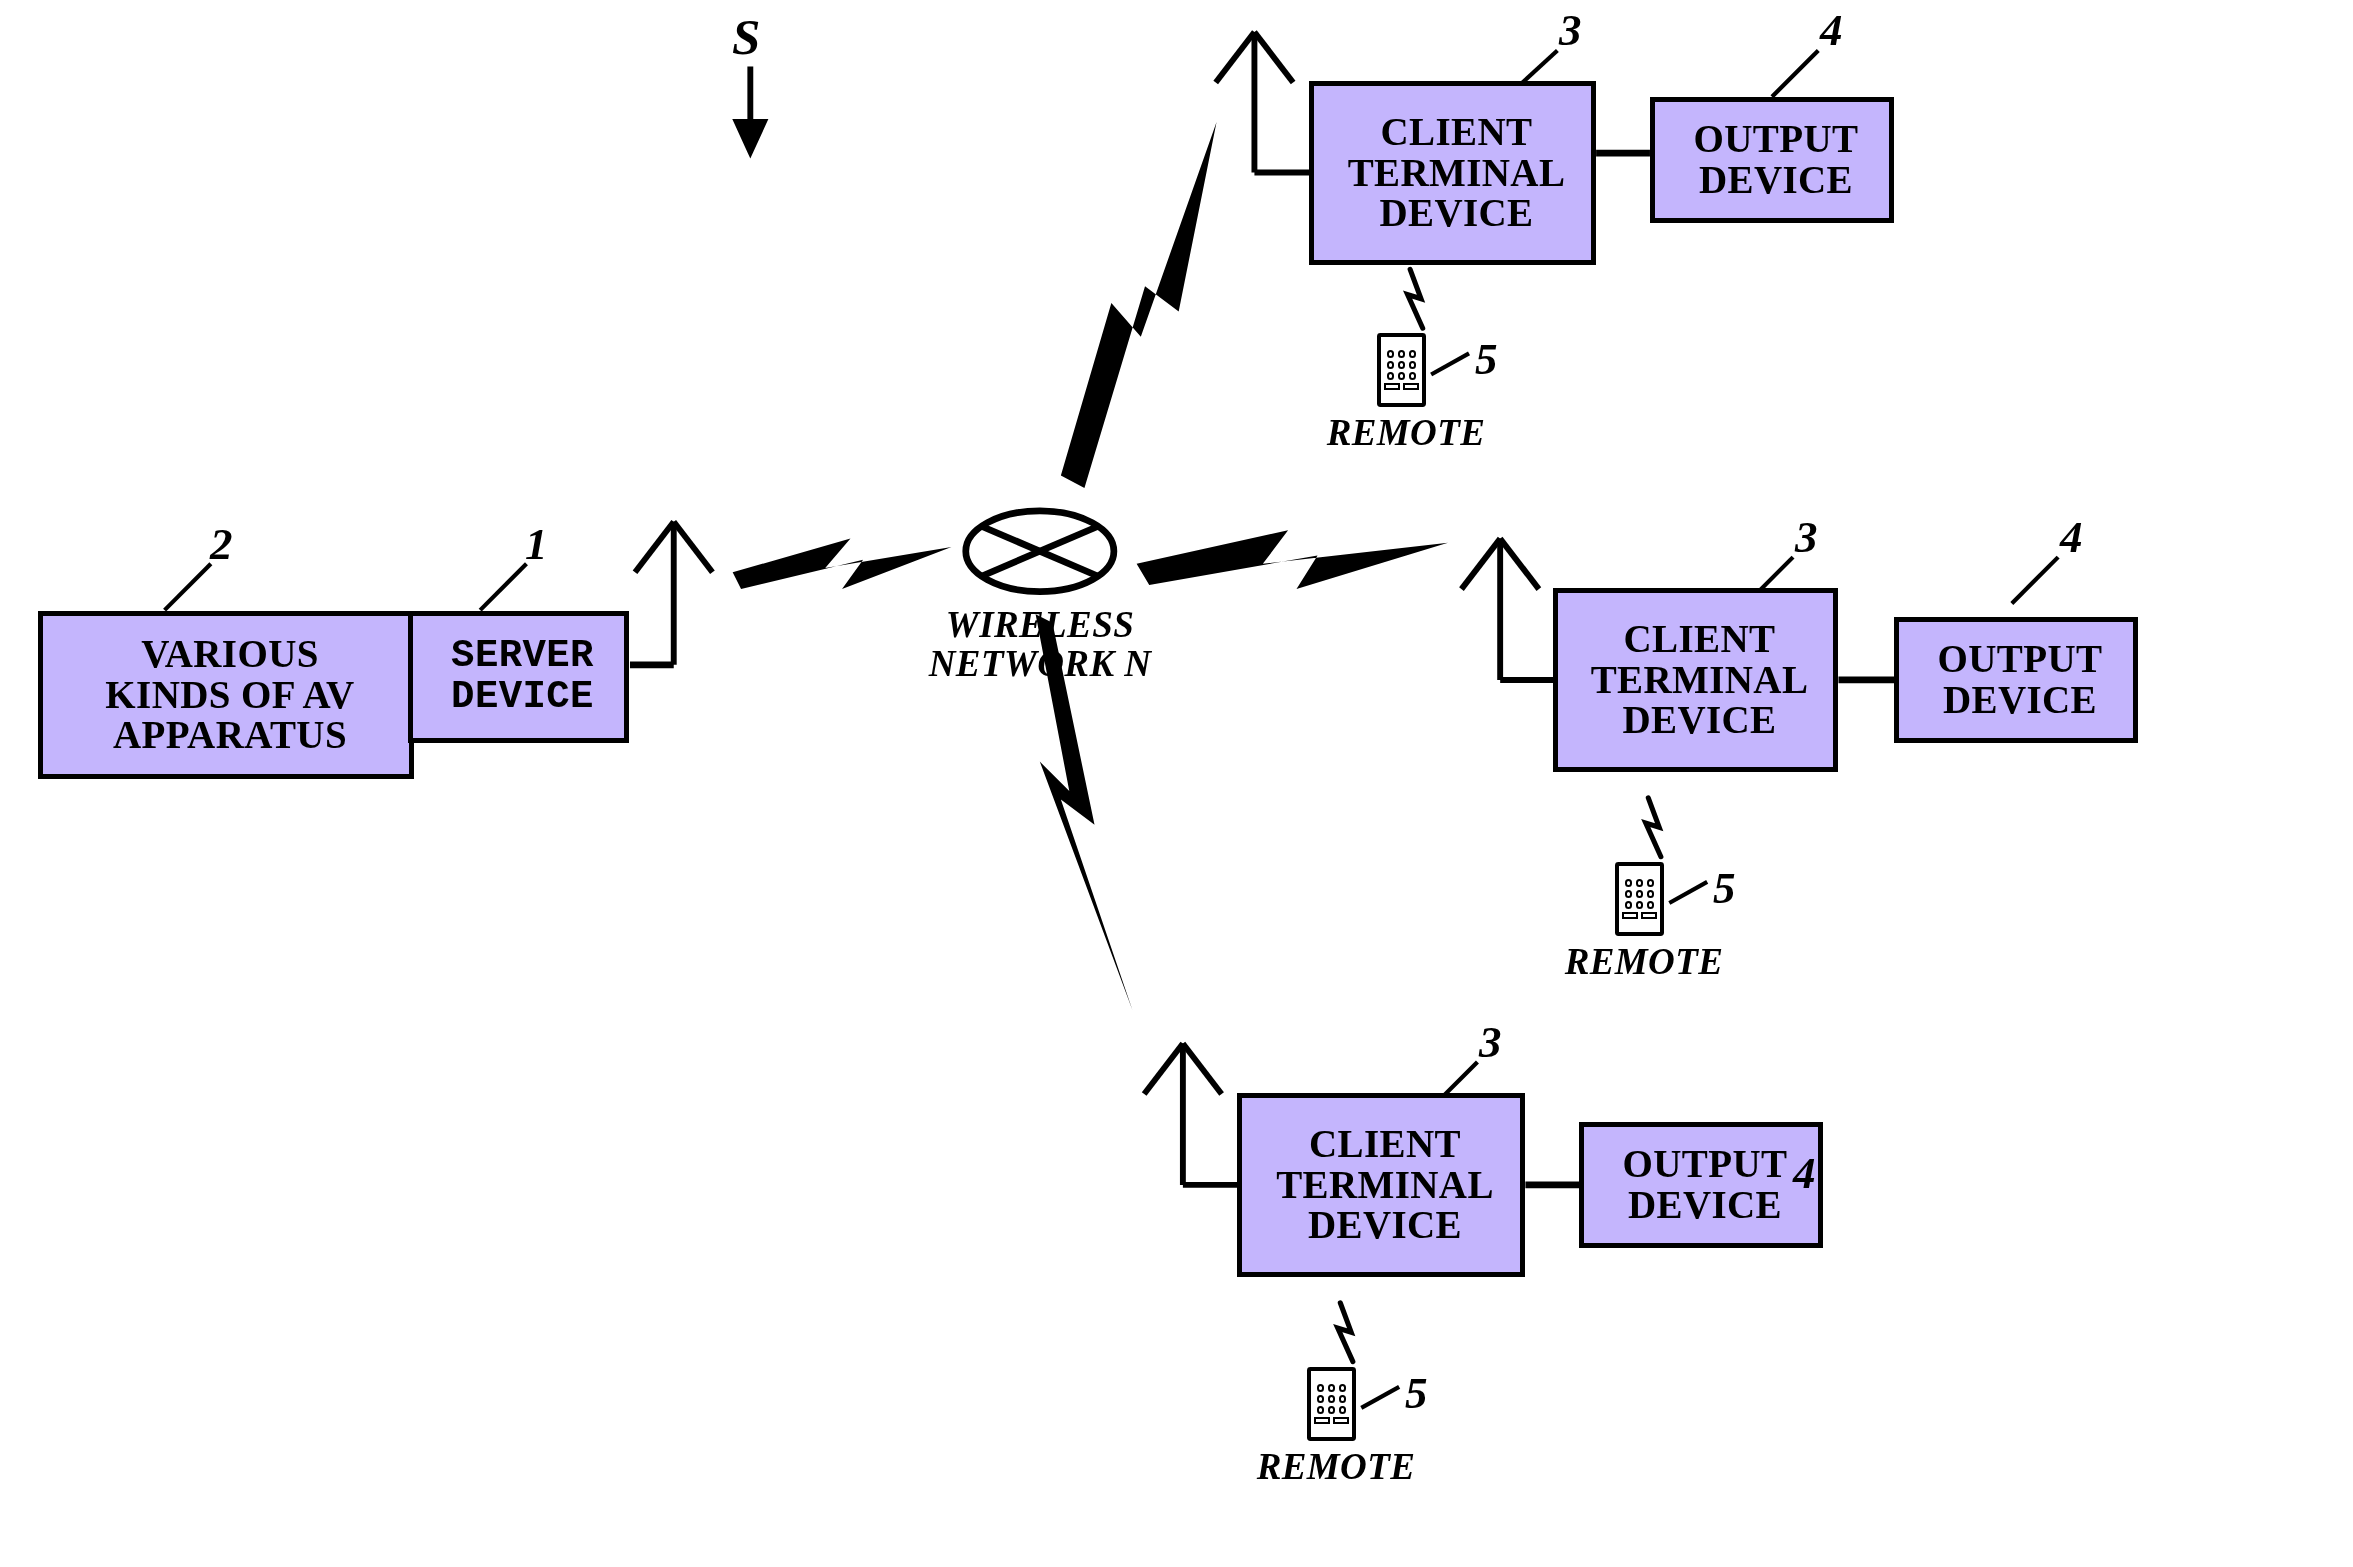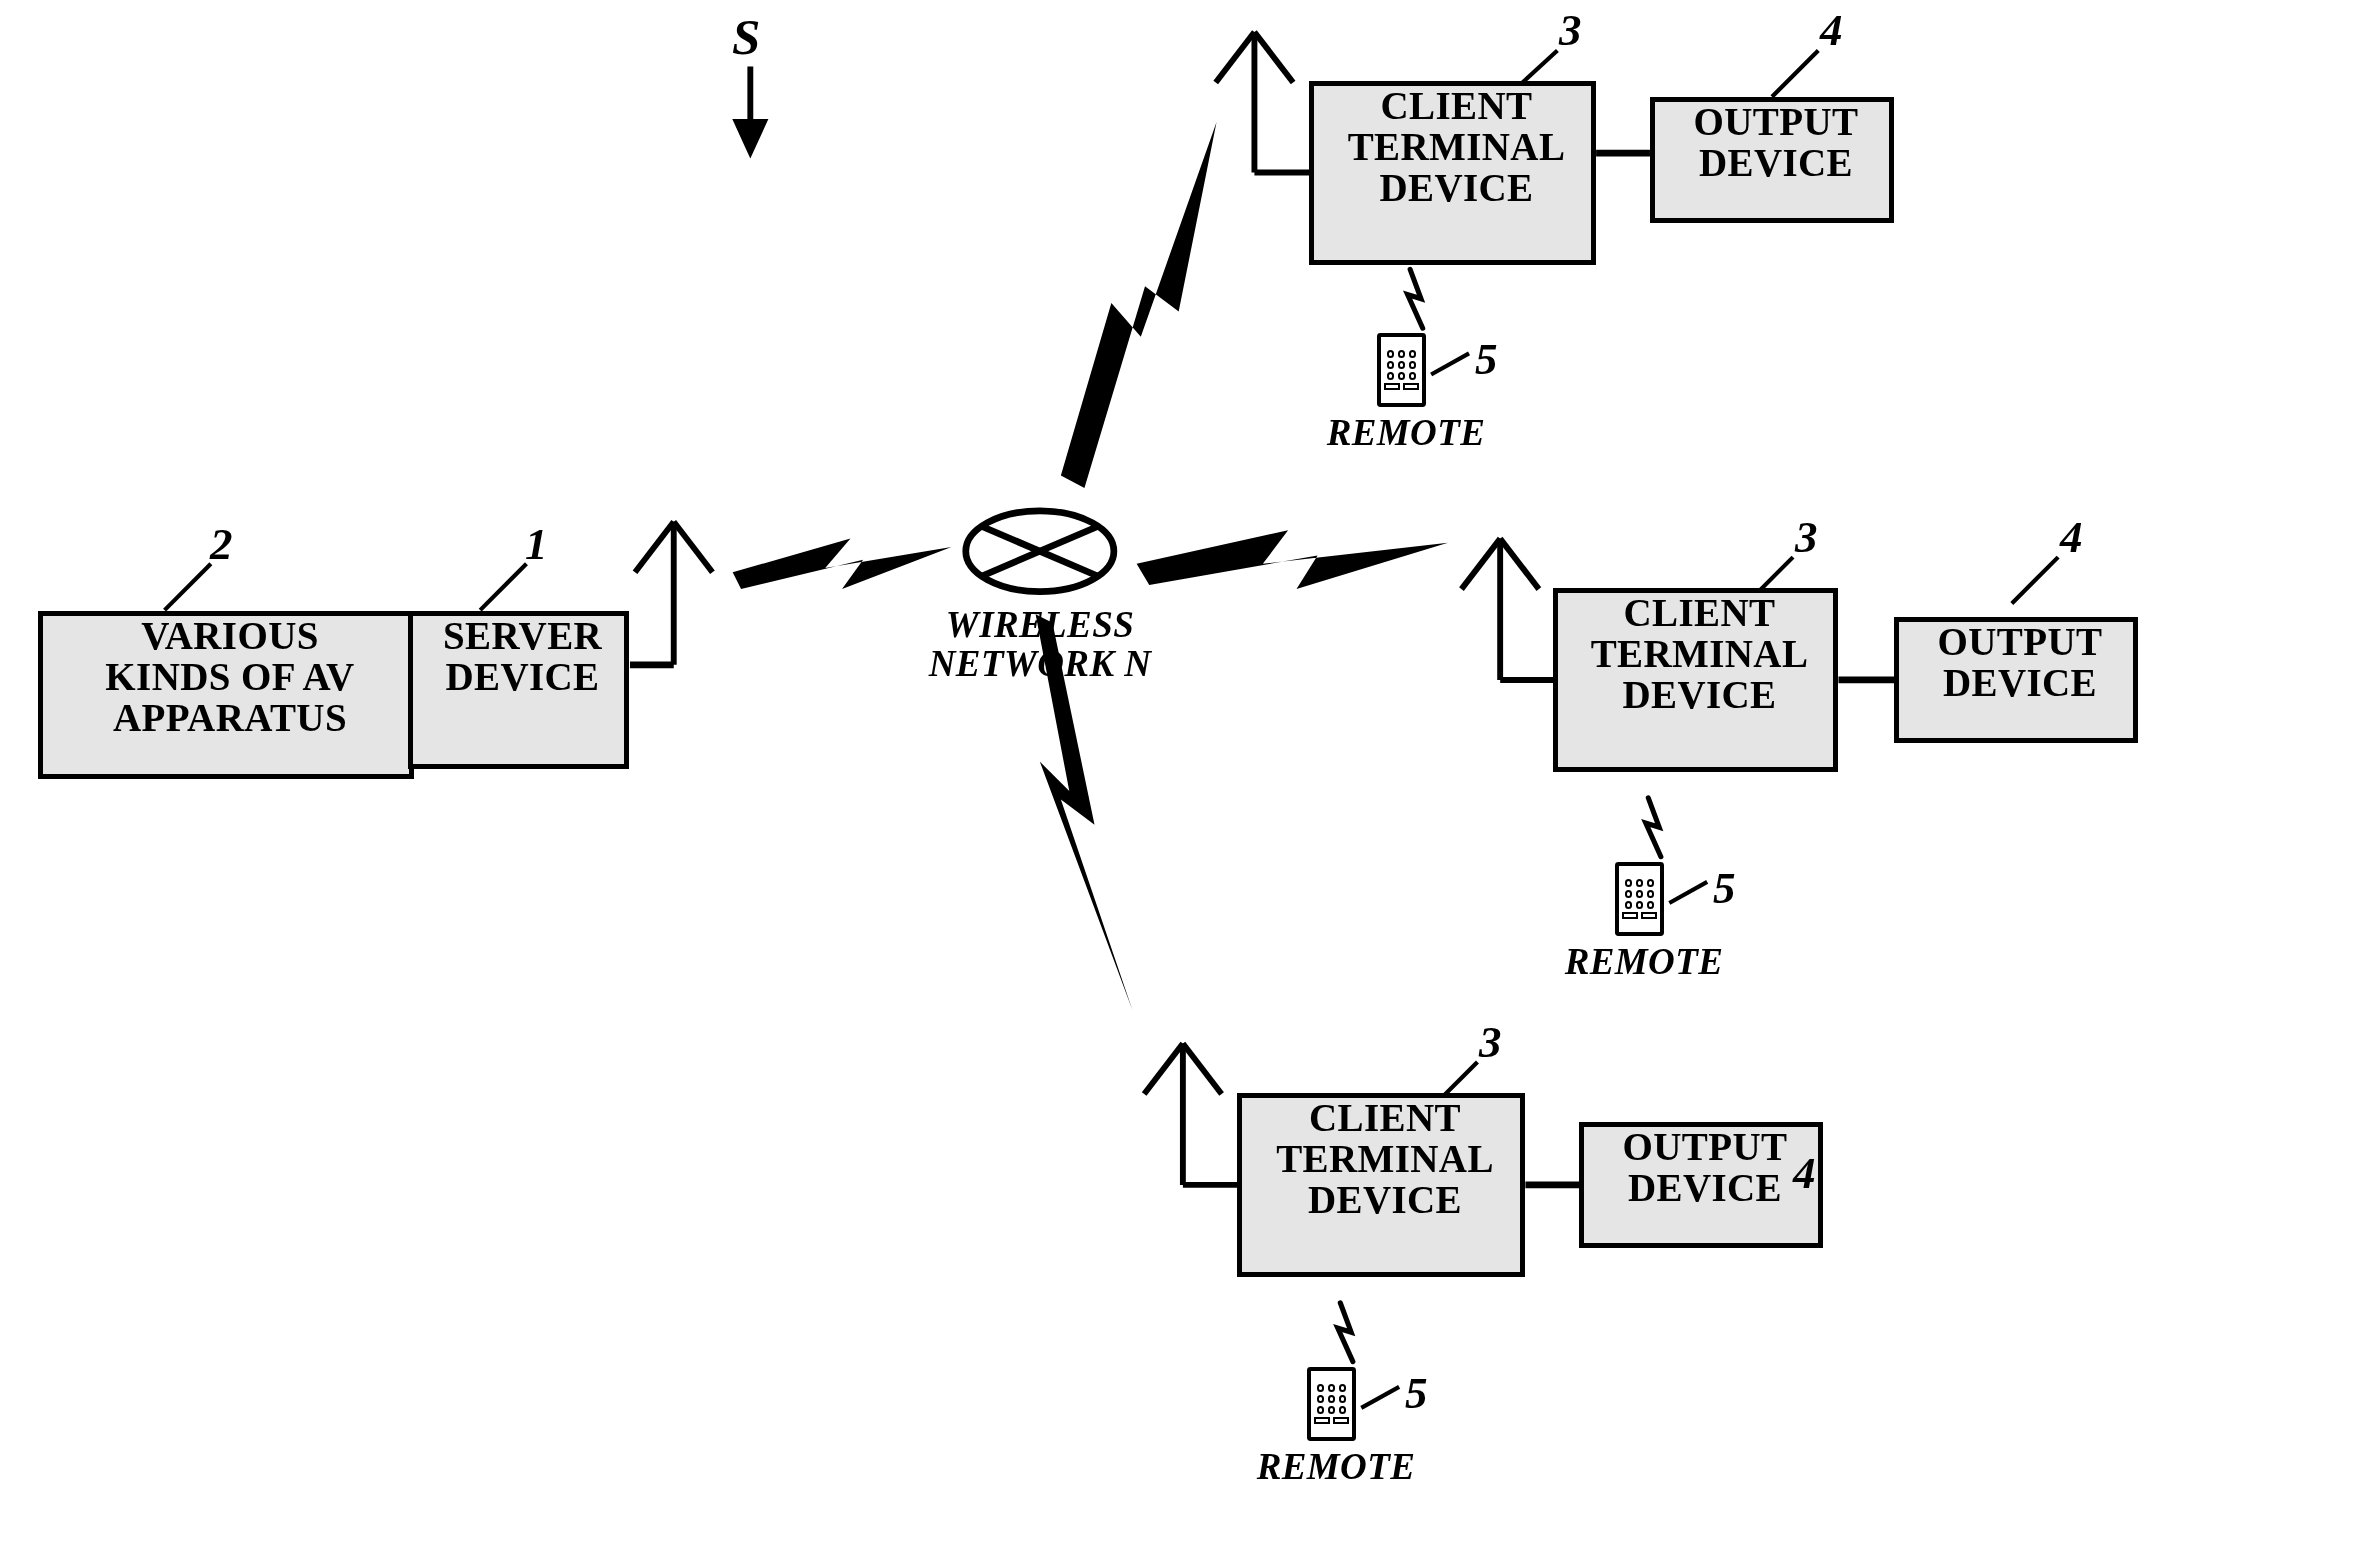--- a/index.html
+++ b/index.html
@@ -12,22 +12,23 @@
     color: #000;
   }
   .stage {
     position: relative;
     width: 2354px;
     height: 1567px;
   }
   .box {
     position: absolute;
     border: 5.9px solid #000;
-    background: #e5e5e5;
+    background: #c4b5fd;
     display: flex;
+    align-items: center;
     justify-content: center;
     text-align: center;
     box-sizing: border-box;
     padding-left: 8px;
   }
   .txt {
     font-weight: 700;
     line-height: 1.05;
     letter-spacing: 0.4px;
     white-space: pre;
@@ -223,21 +224,21 @@
 NETWORK N</span>
   </div>
 
   <div class="box" style="left:38px; top:611px; width:376px; height:168px;">
     <span class="txt f46">VARIOUS
 KINDS OF AV
 APPARATUS</span>
   </div>
   <div class="refnum" style="left:210px; top:518px;">2</div>
 
-  <div class="box" style="left:408px; top:611px; width:221px; height:158px;">
+  <div class="box" style="left:408px; top:611px; width:221px; height:132px;font-family:Liberation Mono, monospace;">
     <span class="txt f46">SERVER
 DEVICE</span>
   </div>
   <div class="refnum" style="left:525px; top:518px;">1</div>
 
   <div class="box" style="left:1309px; top:81px; width:287px; height:184px;">
     <span class="txt f46">CLIENT
 TERMINAL
 DEVICE</span>
   </div>

